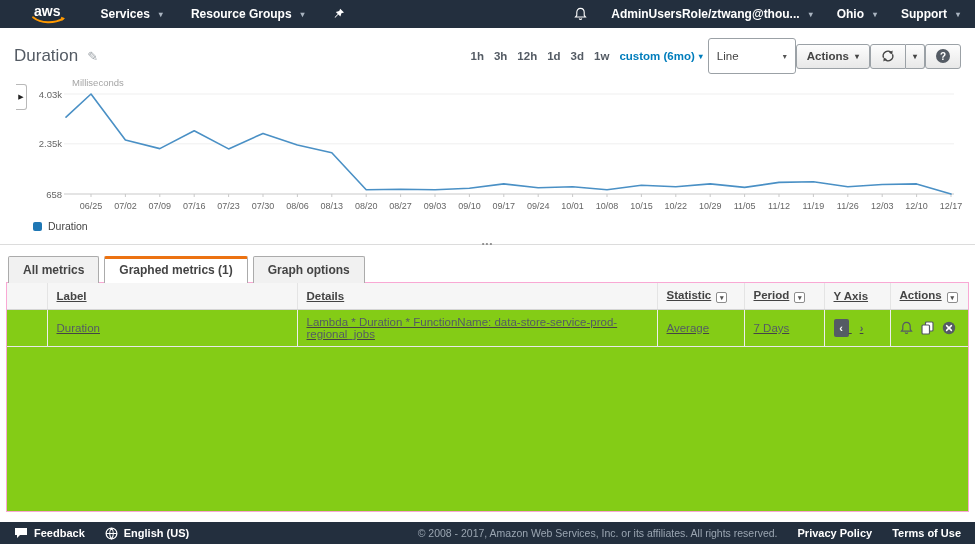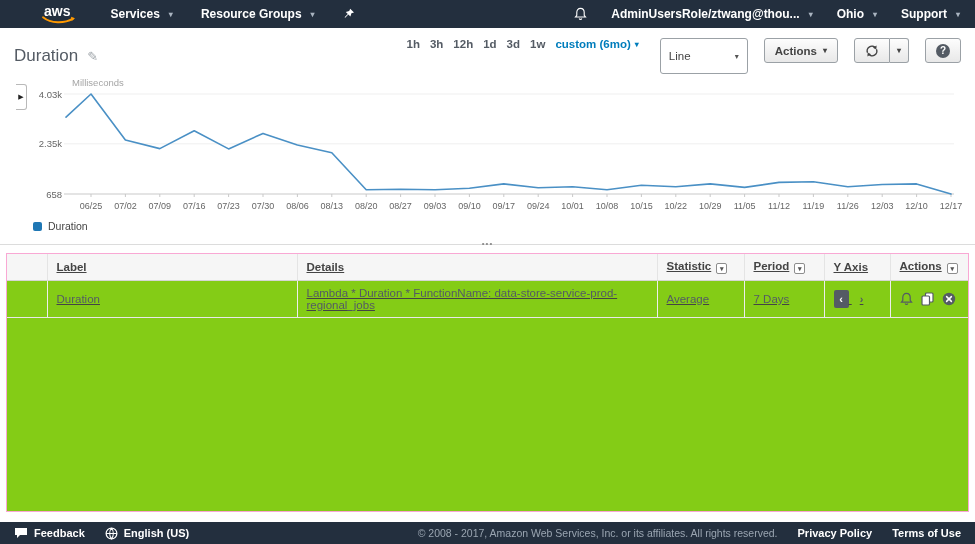--- a/index.html
+++ b/index.html
@@ -2,33 +2,33 @@
 <html><head>
 <meta charset="utf-8">
 <style>
   * { margin:0; padding:0; box-sizing:border-box; }
   html,body { width:975px; height:544px; background:#fff; overflow:hidden; }
   body { font-family:"Liberation Sans", sans-serif; color:#444; }
   .page { display:flex; flex-direction:column; height:544px; }
 
   
   .topnav { height:28px; background:#232f3e; display:flex; align-items:center; padding:0 15px; flex:none; }
-  .logo { position:relative; margin:0 40px 0 29px; color:#fff; font-weight:bold; font-size:14px; letter-spacing:0; line-height:1; padding-bottom:6px; }
+  .logo { position:relative; margin:0 40px 0 19px; color:#fff; font-weight:bold; font-size:14px; letter-spacing:0; line-height:1; padding-bottom:6px; }
   .logo svg { position:absolute; left:-2px; bottom:-1px; }
   .navitem { color:#fff; font-weight:bold; font-size:12px; margin-right:28px; display:flex; align-items:center; gap:9px; cursor:pointer; }
   .caret { font-size:8px; color:#a9b4c0; }
   .nav-right { margin-left:auto; display:flex; align-items:center; gap:24px; }
   .nav-right .navitem { margin-right:0; }
 
   
   .page-header { display:flex; justify-content:space-between; align-items:center; padding:10px 14px 2px 14px; flex:none; }
   .title-wrap { display:flex; align-items:center; gap:9px; }
   .page-title { font-size:17px; color:#545b64; }
   .edit-icon { color:#a0a6ab; font-size:13px; cursor:pointer; }
-  .controls { display:flex; align-items:flex-start; gap:16px; }
+  .controls { display:flex; align-items:center; gap:0; }
   .ranges { display:flex; align-items:center; gap:10px; font-size:11.5px; font-weight:bold; color:#545b64; margin-right:5px; }
   .range { cursor:pointer; }
   .range-custom { color:#007dbc; cursor:pointer; display:flex; align-items:center; gap:4px; }
   .range-custom .caret { color:#007dbc; }
   .select { width:88px; height:25px; border:1px solid #9ba1a6; border-radius:3px; background:#fff; display:flex; align-items:center; justify-content:space-between; padding:17px 8px; font-size:11.5px; cursor:pointer; }
   .btn { display:inline-flex; align-items:center; justify-content:center; gap:6px; height:25px; padding:0 10px; background:linear-gradient(#fdfdfd,#e8e8e8); border:1px solid #9ba1a6; border-radius:3px; font-size:11.5px; font-weight:bold; color:#444; cursor:pointer; }
   .btn-group { display:inline-flex; }
   .btn-group .btn:first-child { border-radius:3px 0 0 3px; }
   .btn-group .btn:last-child { border-radius:0 3px 3px 0; border-left:none; padding:0 7px; }
   .help-circle { width:14px; height:14px; border-radius:50%; background:#545b64; color:#fff; font-size:10px; font-weight:bold; display:flex; align-items:center; justify-content:center; }
@@ -236,20 +236,25 @@
     <div class="legend">
       <span class="legend-swatch" style="background: rgb(31, 119, 180);"></span>
       <span>Duration</span>
     </div>
   </div>
 
   <div class="splitter">
     <span class="splitter-dots">•••</span>
   </div>
 
+  <div class="tabs">
+    <div class="tab">All metrics</div>
+    <div class="tab active">Graphed metrics (1)</div>
+    <div class="tab">Graph options</div>
+  </div>
 
   <div class="panel">
     <table>
       <colgroup>
         <col class="col-swatch">
           <col class="col-label">
           <col class="col-details">
         <col class="col-stat">
           <col class="col-period">
           <col class="col-yaxis">

